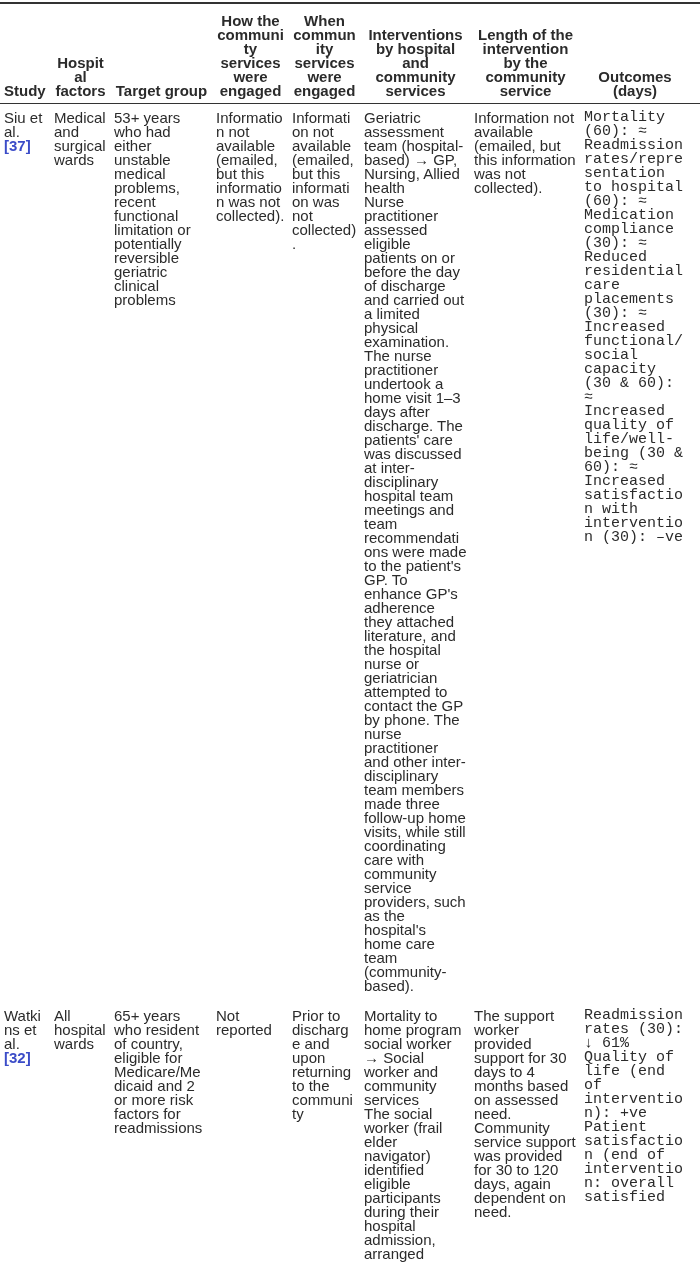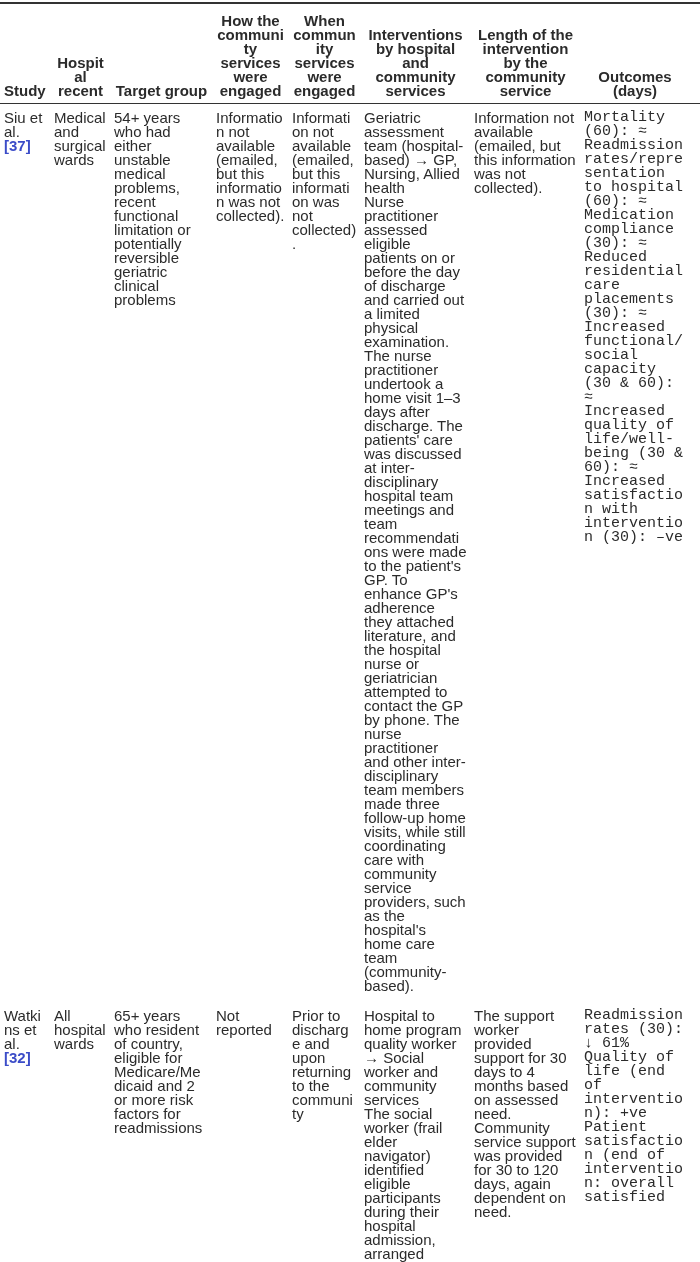--- a/index.html
+++ b/index.html
@@ -58,37 +58,37 @@
     <col style="width:102px">
     <col style="width:76px">
     <col style="width:72px">
     <col style="width:110px">
     <col style="width:110px">
     <col style="width:116px">
   </colgroup>
   <thead>
     <tr>
       <th class="h-left">Study</th>
-      <th>Hospital recent</th>
+      <th>Hospital factors</th>
       <th>Target group</th>
       <th>How the community services were engaged</th>
       <th>When community services were engaged</th>
       <th>Interventions by hospital and community services</th>
       <th>Length of the intervention by the community service</th>
       <th>Outcomes (days)</th>
     </tr>
   </thead>
   <tbody>
     <tr>
       <td>
         <div>Siu et al.</div>
         <a class="cite" style="color: rgb(59, 76, 200);">[37]</a>
       </td>
       <td>Medical and surgical wards</td>
-      <td>54+ years who had either unstable medical problems, recent functional limitation or potentially reversible geriatric clinical problems</td>
+      <td>53+ years who had either unstable medical problems, recent functional limitation or potentially reversible geriatric clinical problems</td>
       <td>Information not available (emailed, but this information was not collected).</td>
       <td>Information not available (emailed, but this information was not collected).</td>
       <td>
         <div class="italic">Geriatric assessment team (hospital-based) → GP, Nursing, Allied health</div>
         <div>Nurse practitioner assessed eligible patients on or before the day of discharge and carried out a limited physical examination. The nurse practitioner undertook a home visit 1–3 days after discharge. The patients' care was discussed at inter-disciplinary hospital team meetings and team recommendations were made to the patient's GP. To enhance GP's adherence they attached literature, and the hospital nurse or geriatrician attempted to contact the GP by phone. The nurse practitioner and other inter-disciplinary team members made three follow-up home visits, while still coordinating care with community service providers, such as the hospital's home care team (community-based).</div>
       </td>
       <td>Information not available (emailed, but this information was not collected).</td>
       <td class="prelines">Mortality (60): ≈
 Readmission rates/representation to hospital (60): ≈
 Medication compliance (30): ≈
@@ -100,21 +100,21 @@
     <tr>
       <td>
         <div>Watkins et al.</div>
         <a class="cite" style="color: rgb(59, 76, 200);">[32]</a>
       </td>
       <td>All hospital wards</td>
       <td>65+ years who resident of country, eligible for Medicare/Medicaid and 2 or more risk factors for readmissions</td>
       <td>Not reported</td>
       <td>Prior to discharge and upon returning to the community</td>
       <td>
-        <div class="italic">Hospital to home program quality worker → Social worker and community services</div>
+        <div class="italic">Mortality to home program social worker → Social worker and community services</div>
         <div>The social worker (frail elder navigator) identified eligible participants during their hospital admission, arranged community supports to begin upon discharge and scheduled a home visits within 72 hours of discharge. During their initial home visit, the support worker reviewed the discharge orders and medications, confirmed community services arranged prior to discharge had commenced, evaluated the home environment, identified other needs of the patient and family, and generated community referrals to meet those needs.</div>
       </td>
       <td>The support worker provided support for 30 days to 4 months based on assessed need. Community service support was provided for 30 to 120 days, again dependent on need.</td>
       <td class="prelines">Readmission rates (30): ↓ 61%
 Quality of life (end of intervention): +ve
 Patient satisfaction (end of intervention: overall satisfied</td>
     </tr>
   </tbody>
 </table>
 

